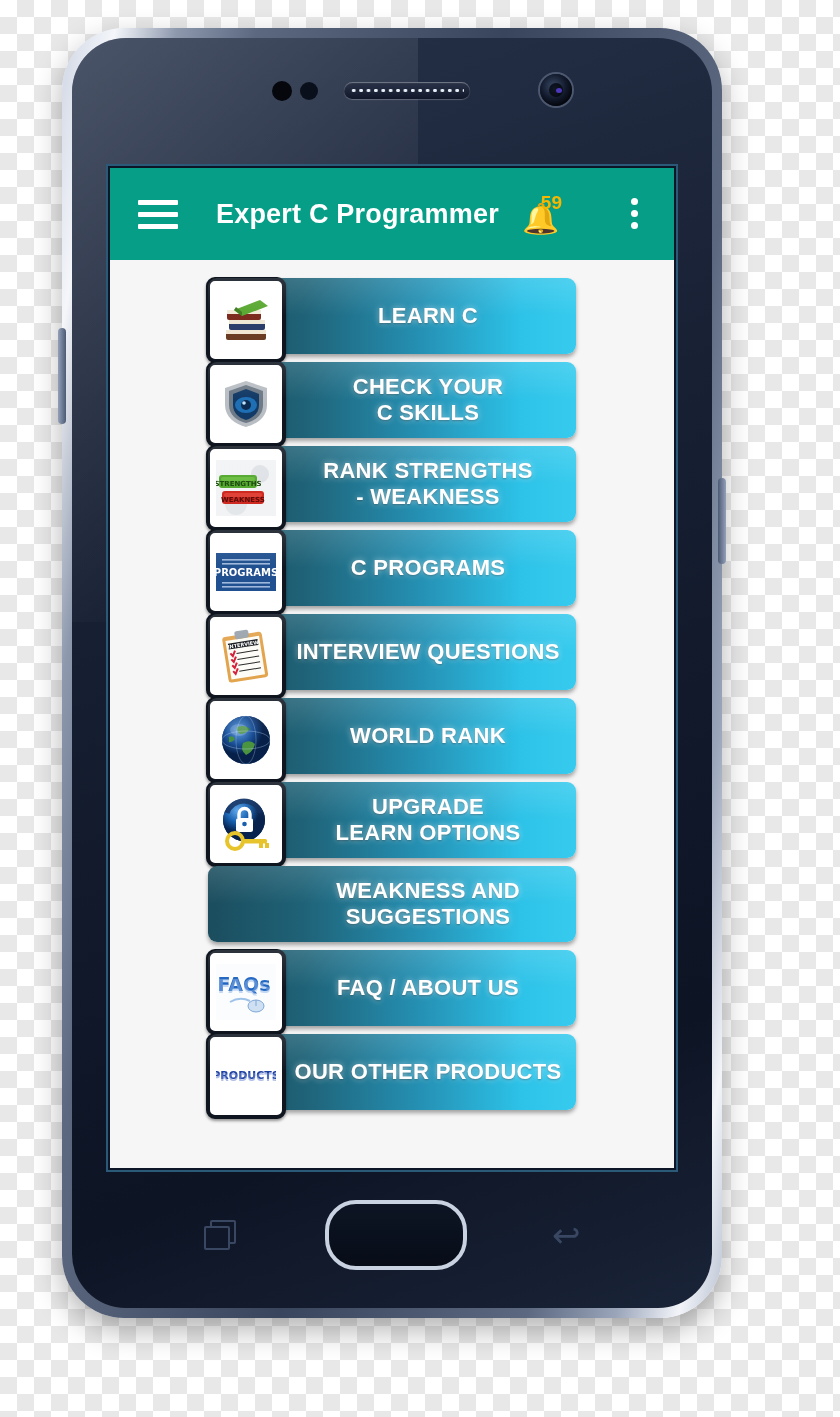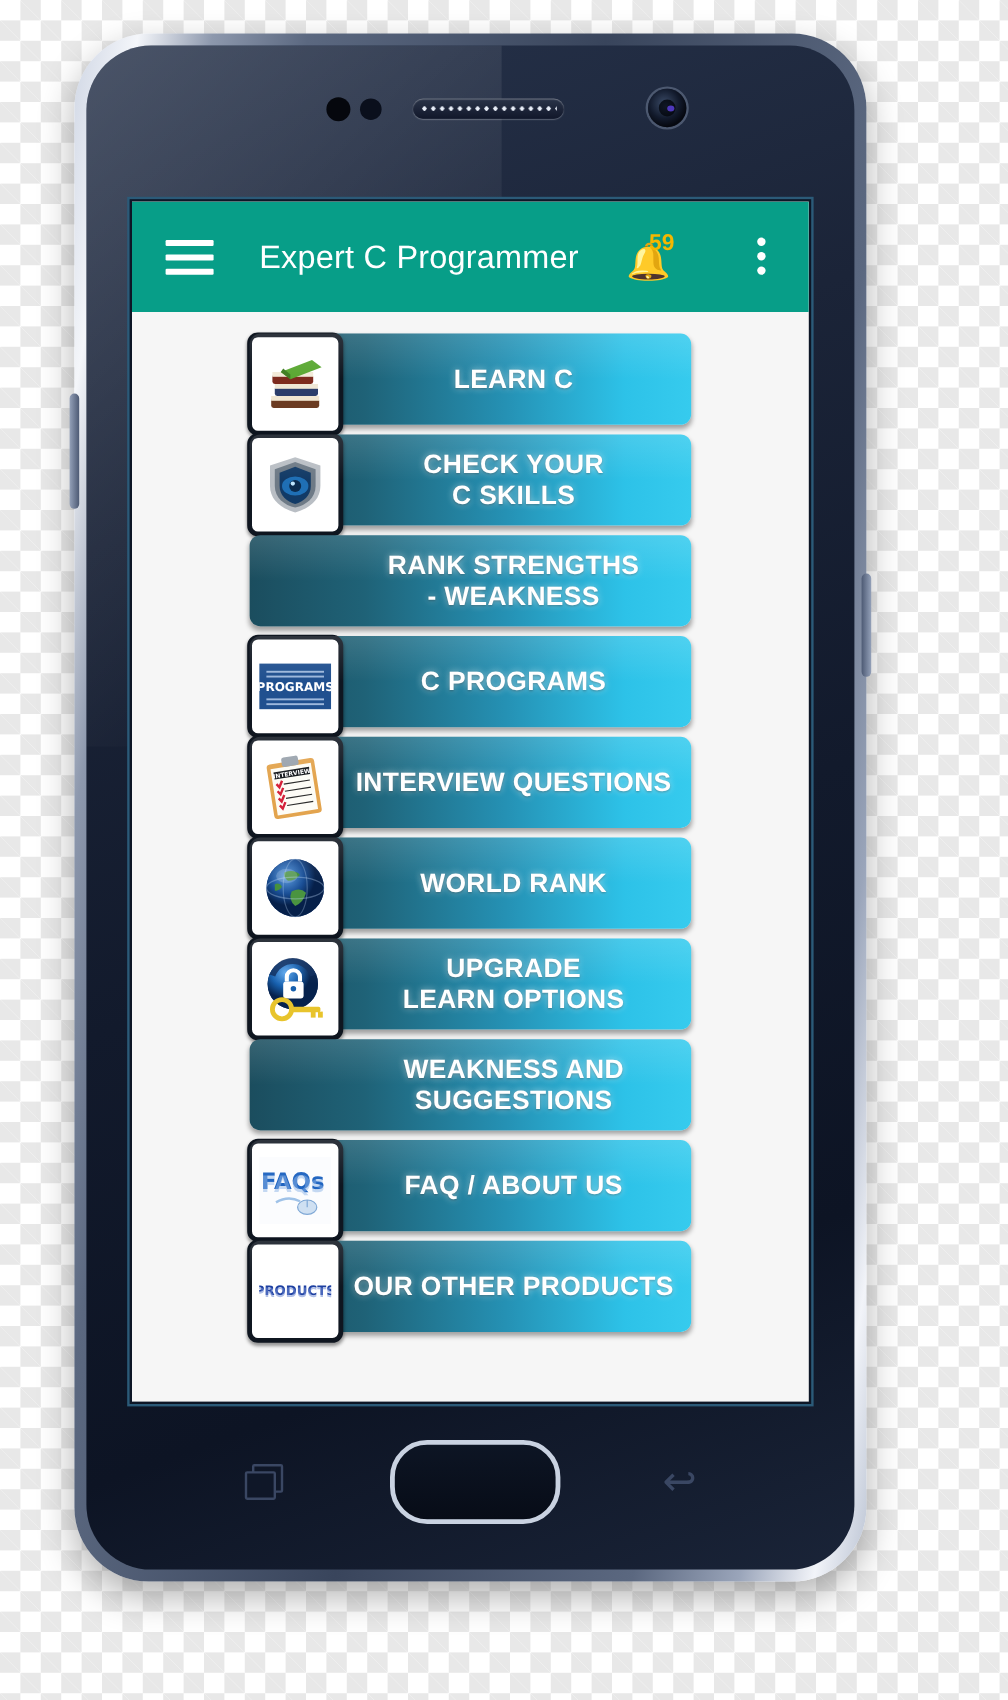--- a/index.html
+++ b/index.html
@@ -61,21 +61,21 @@
     box-shadow:0 0 0 2px #0d1626, 0 0 0 4px #2b5a78;
   }
 
   
   #appbar{
     height:92px;background:#079e88;position:relative;
     display:flex;align-items:center;
   }
   #hamburger{margin-left:28px;width:40px;display:flex;flex-direction:column;gap:7px;cursor:pointer;}
   #hamburger span{display:block;height:5px;background:#fff;border-radius:1px;}
-  #app-title{color:#fff;font-size:27px;font-weight:normal;margin-left:38px;letter-spacing:.2px;}
+  #app-title{color:#fff;font-size:27px;font-weight:bold;margin-left:38px;letter-spacing:.2px;}
   #bell-wrap{position:absolute;right:114px;top:26px;width:44px;height:44px;cursor:pointer;}
   #bell{position:absolute;left:6px;top:10px;color:#fff;font-size:30px;line-height:30px;}
   #bell-badge{position:absolute;right:-2px;top:-2px;color:#f5b700;font-size:19px;font-weight:bold;}
   #overflow{position:absolute;right:36px;top:30px;display:flex;flex-direction:column;gap:5px;cursor:pointer;}
   #overflow i{width:7px;height:7px;border-radius:50%;background:#fff;display:block;}
 
   
   #menu-list{padding:18px 0 0 0;}
   .menu-btn{
     position:relative;margin:0 auto 8px auto;width:368px;height:76px;
@@ -185,20 +185,33 @@
               <ellipse cx="26" cy="27" rx="11" ry="8" fill="#1f6fb5"></ellipse>
               <circle cx="26" cy="27" r="5" fill="#0b2c50"></circle>
               <circle cx="24" cy="25" r="1.8" fill="#bfe6ff"></circle>
             </svg>
           </div>
           <div class="menu-label">CHECK YOUR
 C SKILLS</div>
         </div>
 
         <div class="menu-btn">
+          <div class="icon-tile">
+            <svg width="60" height="56" viewBox="0 0 60 56">
+              <rect x="0" y="0" width="60" height="56" fill="#f2f3f5"></rect>
+              <circle cx="44" cy="14" r="9" fill="#dfe2e6"></circle>
+              <circle cx="20" cy="44" r="11" fill="#e4e7ea"></circle>
+              <rect x="3" y="15" width="38" height="13" rx="3" fill="#55a830"></rect>
+              <rect x="5" y="17" width="34" height="4" rx="2" fill="#6fc045" opacity=".8"></rect>
+              <text x="22" y="26" font-family="DejaVu Sans, sans-serif" font-size="7" fill="#1e4a10" text-anchor="middle" font-weight="bold">STRENGTHS</text>
+              <rect x="6" y="31" width="42" height="13" rx="3" fill="#cf2a22"></rect>
+              <rect x="8" y="33" width="38" height="4" rx="2" fill="#e4483f" opacity=".8"></rect>
+              <text x="27" y="42" font-family="DejaVu Sans, sans-serif" font-size="7" fill="#5a0c08" text-anchor="middle" font-weight="bold">WEAKNESS</text>
+            </svg>
+          </div>
           <div class="menu-label">RANK STRENGTHS
 - WEAKNESS</div>
         </div>
 
         <div class="menu-btn">
           <div class="icon-tile">
             <svg width="60" height="56" viewBox="0 0 60 56">
               <rect x="0" y="0" width="60" height="56" fill="#ffffff"></rect>
               <rect x="0" y="9" width="60" height="38" fill="#20508f"></rect>
               <rect x="6" y="15" width="48" height="1.6" fill="#9db8dc"></rect>

